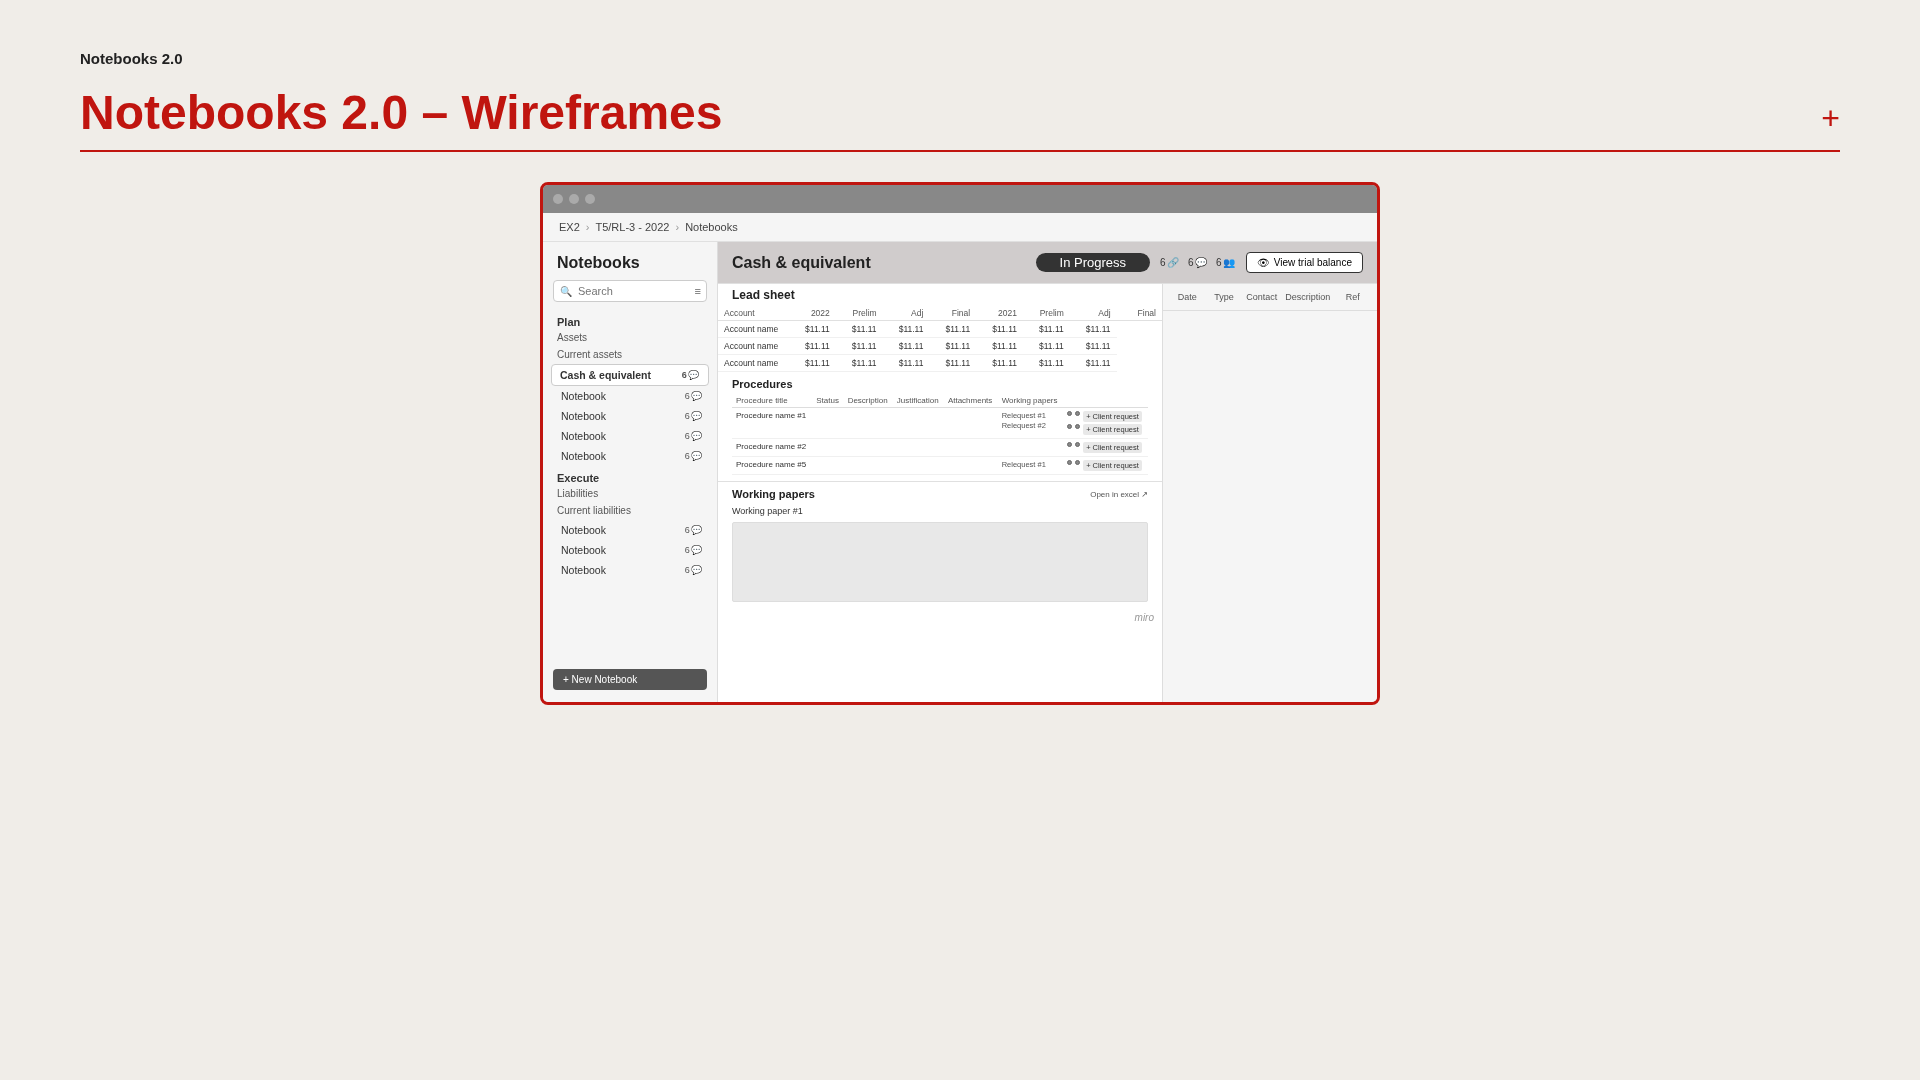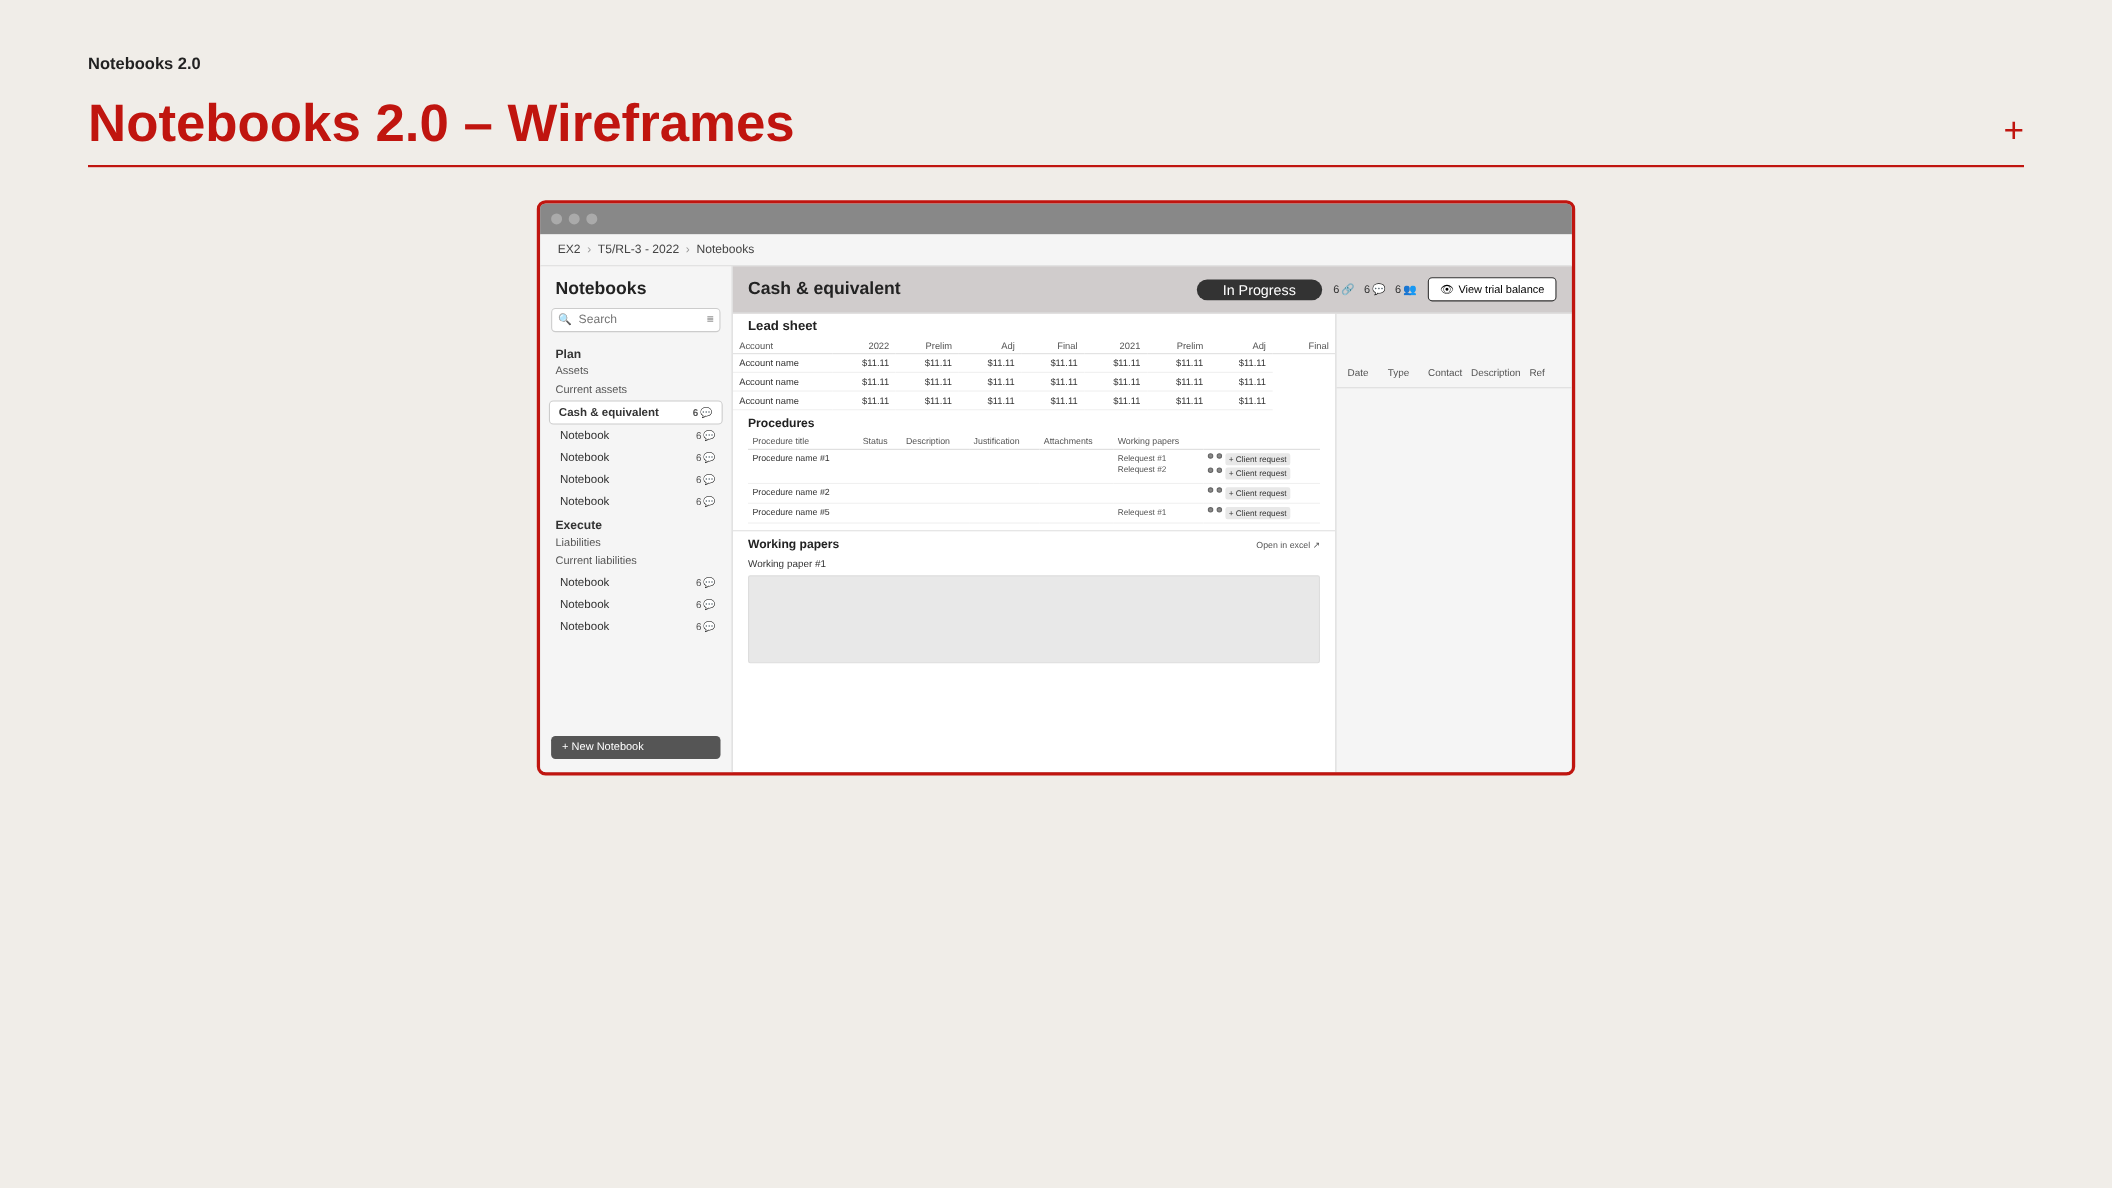--- a/index.html
+++ b/index.html
@@ -48,21 +48,21 @@
       border: none;
       border-top: 2px solid #c0150f;
       margin-bottom: 30px;
     }
 
     
     .wireframe-outer {
       border: 3px solid #c0150f;
       border-radius: 8px;
       overflow: hidden;
-      width: 944px;
+      width: 840px;
       margin: 0 auto;
       background: #d0cccc;
     }
 
     .wireframe-titlebar {
       background: #888;
       height: 28px;
       display: flex;
       align-items: center;
       padding: 0 10px;
@@ -315,22 +315,21 @@
       display: flex;
       padding: 8px 10px;
       gap: 8px;
       font-size: 9px;
       color: #555;
       border-bottom: 1px solid #ddd;
     }
 
     .right-panel-col {
       flex: 1;
-      text-align: left;
-      margin-top: 41px;
+      text-align: center;
     }
 
     
     .procedures-section {
       padding: 6px 14px;
     }
 
     .procedures-title {
       font-size: 11px;
       font-weight: 700;
@@ -715,20 +714,21 @@
 
             <div class="working-papers-section">
               <div class="wp-header-row">
                 <div class="wp-title">Working papers</div>
                 <span class="wp-open-link">Open in excel ↗</span>
               </div>
               <div class="wp-item">Working paper #1</div>
               <div class="wp-thumbnail"></div>
             </div>
 
+            <div class="miro-watermark">miro</div>
           </div>
 
           <div class="right-panel">
             <div class="right-panel-header">
               <div class="right-panel-col">Date</div>
               <div class="right-panel-col">Type</div>
               <div class="right-panel-col">Contact</div>
               <div class="right-panel-col">Description</div>
               <div class="right-panel-col">Ref</div>
             </div>

